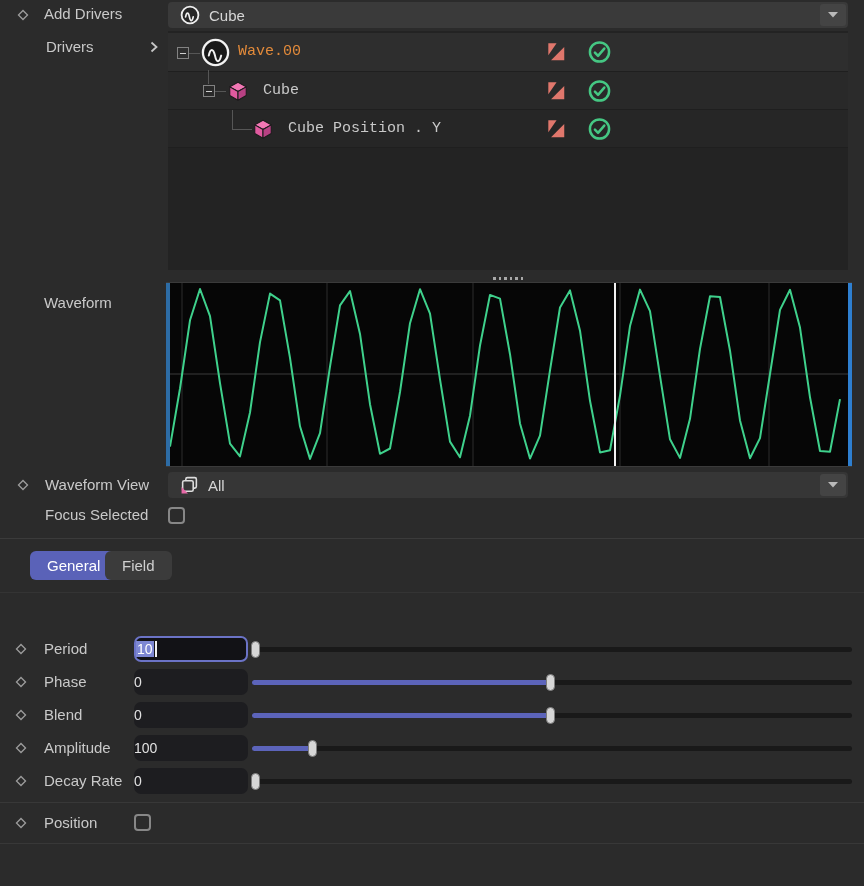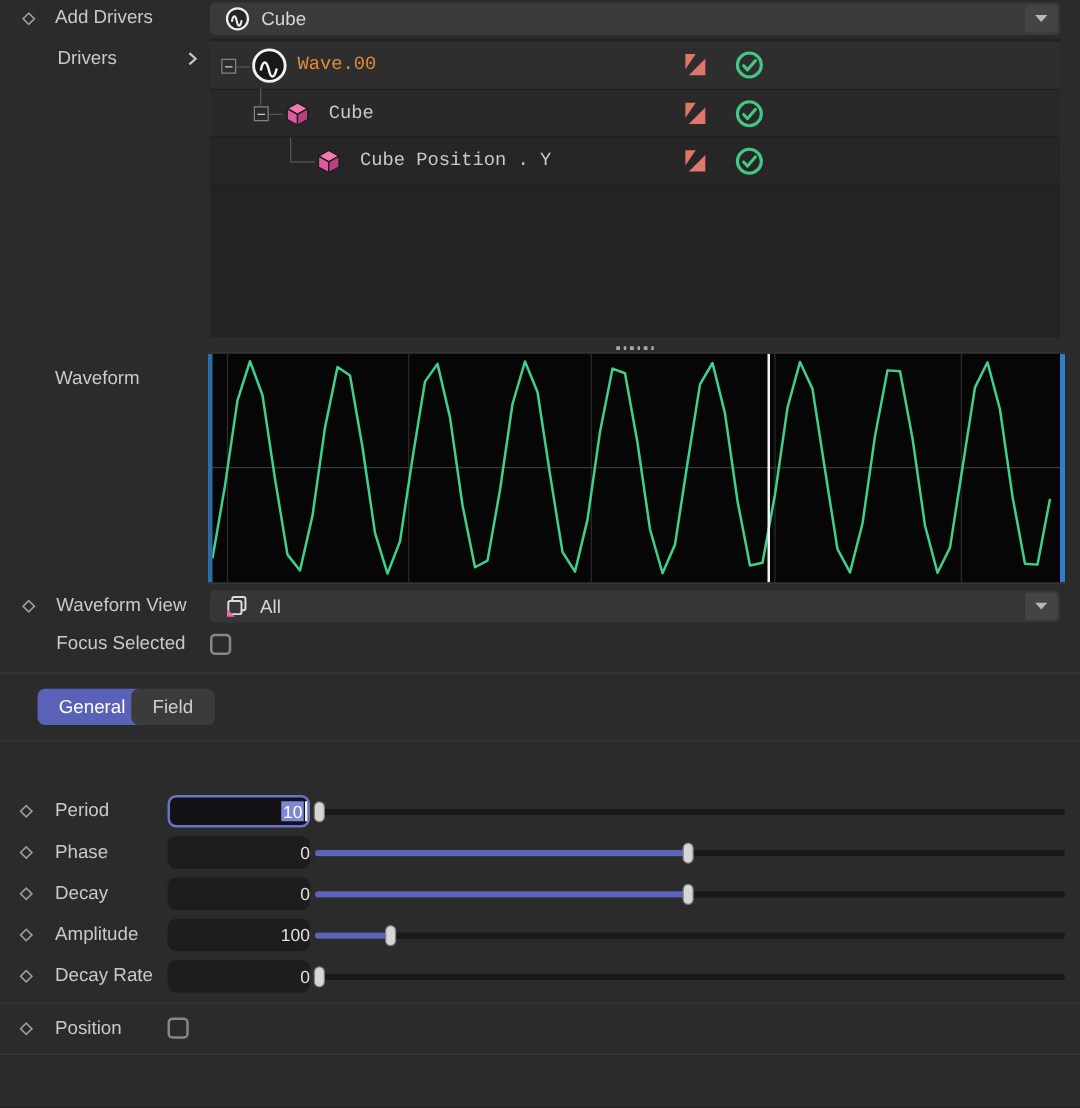--- a/index.html
+++ b/index.html
@@ -36,21 +36,21 @@
   .tab{position:absolute;height:29px;line-height:29px;padding:0 17px;border-radius:6px;background:#3b3b3b;
        color:#cfcfcf;top:551px;}
   .tab.active{background:#5a62b8;color:#ffffff;margin-left:16px;}
 
   
   .prow{position:absolute;left:0;width:864px;height:26px;}
   .plabel{position:absolute;left:44px;line-height:26px;}
   .diamond{position:absolute;left:15px;top:7px;}
   .combo{position:absolute;left:134px;width:714px;height:26px;background:#3a3a3a;border-radius:5px;}
   .num-input{position:absolute;left:134px;width:114px;height:26px;background:#1d1d20;border-radius:7px;
-             display:flex;align-items:center;justify-content:flex-end;color:#e0e0e0;font-size:14px;box-sizing:border-box;}
+             display:flex;align-items:center;justify-content:flex-start;color:#e0e0e0;font-size:14px;box-sizing:border-box;}
   .num-input.editing{background:#121216;border:2px solid #6b73c6;}
   .sel{background:#7d87d3;color:#ffffff;padding:0 1px;}
   .caret{display:inline-block;width:2px;height:16px;background:#f2f2f2;margin-left:1px;}
   .slider{position:absolute;left:252px;width:600px;height:26px;}
   .slider-track{position:absolute;left:0;right:0;top:10.5px;height:5px;background:#191919;border-radius:2.5px;}
   .slider-fill{position:absolute;left:0;top:10.5px;height:5px;background:#5c64ba;border-radius:2.5px;}
   .slider-handle{position:absolute;top:4.5px;width:9px;height:17px;background:#d6d6d6;border:1px solid #7c7c7c;
                  border-radius:4.5px;box-sizing:border-box;}
   .checkbox{position:absolute;width:17px;height:17px;border:2px solid #878787;border-radius:4px;box-sizing:border-box;}
 </style>
@@ -229,21 +229,21 @@
       <div class="slider-track"></div>
         <div class="slider-fill" style="width: 49.7%;"></div>
       <div class="slider-handle" style="left: calc(49.7% - 4px);"></div>
     </div>
   </div>
 
   <div class="prow" style="top:702px">
     <svg class="diamond" width="12" height="12" viewBox="0 0 12 12">
       <rect x="2.8" y="2.8" width="6.4" height="6.4" transform="rotate(45 6 6)" fill="none" stroke="#9c9c9c" stroke-width="1.3"></rect>
     </svg>
-    <span class="plabel">Decay</span>
+    <span class="plabel">Blend</span>
     <div class="num-input">
       <span>0</span>
     </div>
     <div class="slider">
       <div class="slider-track"></div>
         <div class="slider-fill" style="width: 49.7%;"></div>
       <div class="slider-handle" style="left: calc(49.7% - 4px);"></div>
     </div>
   </div>
 

